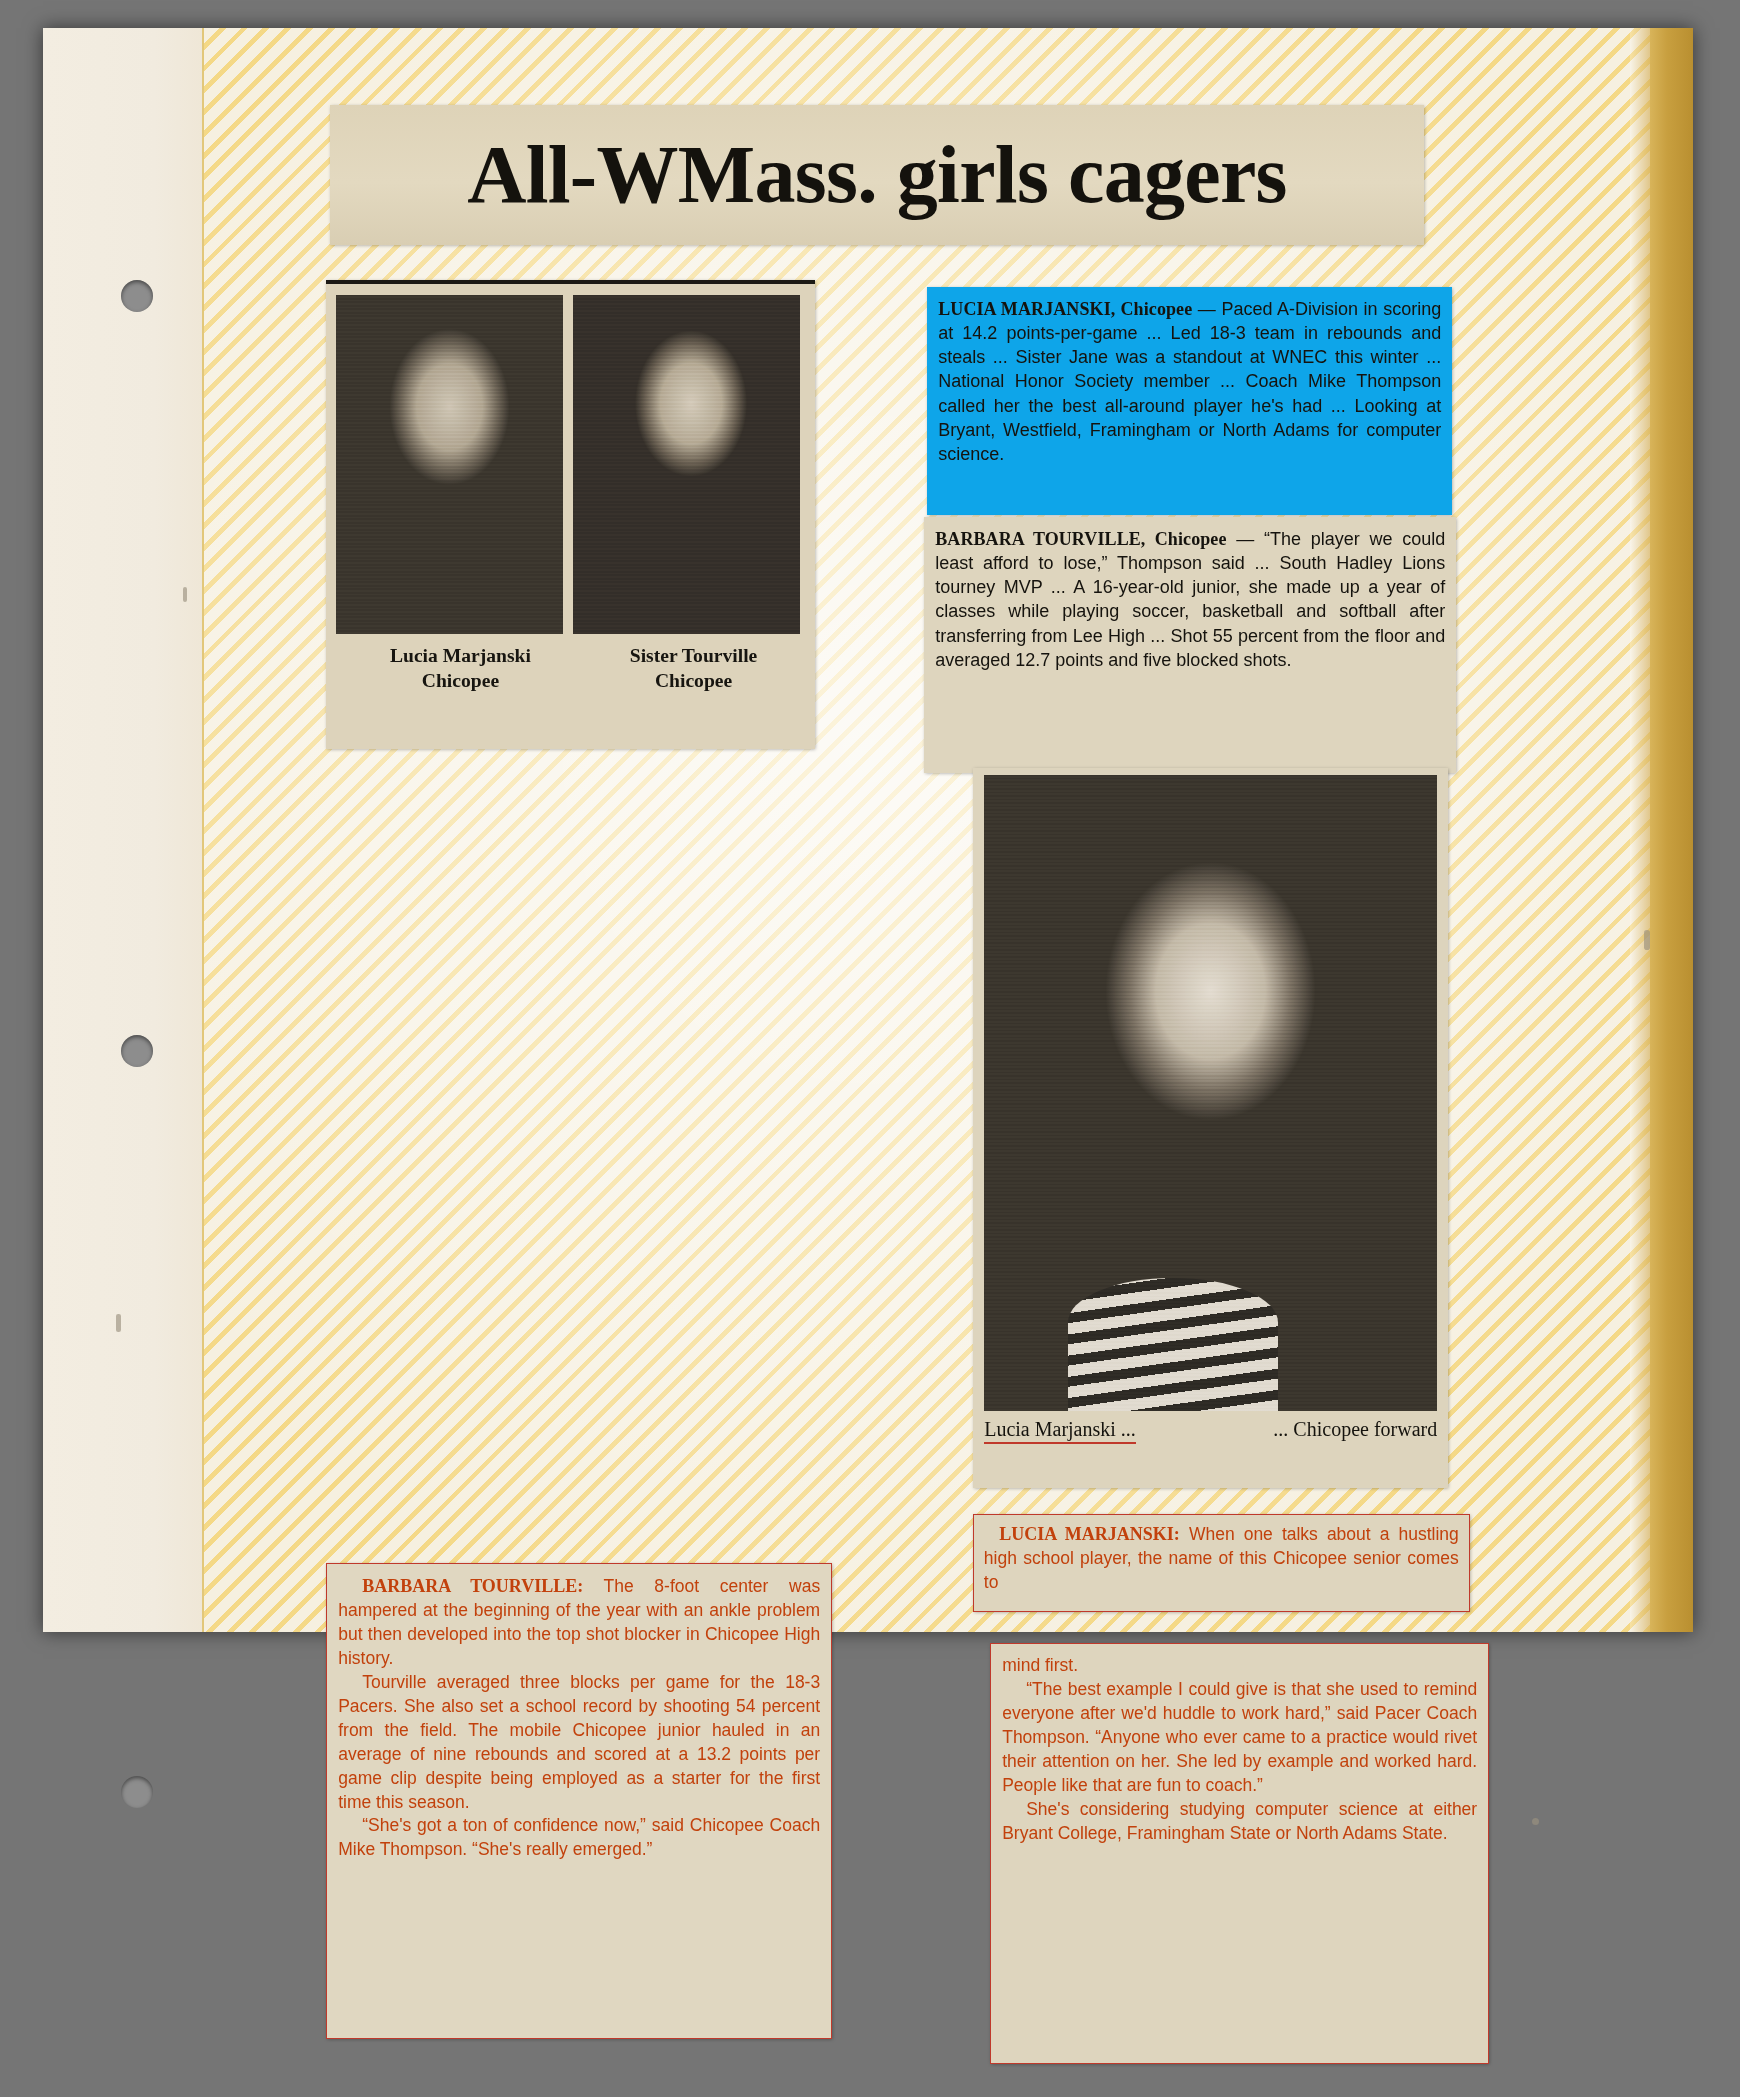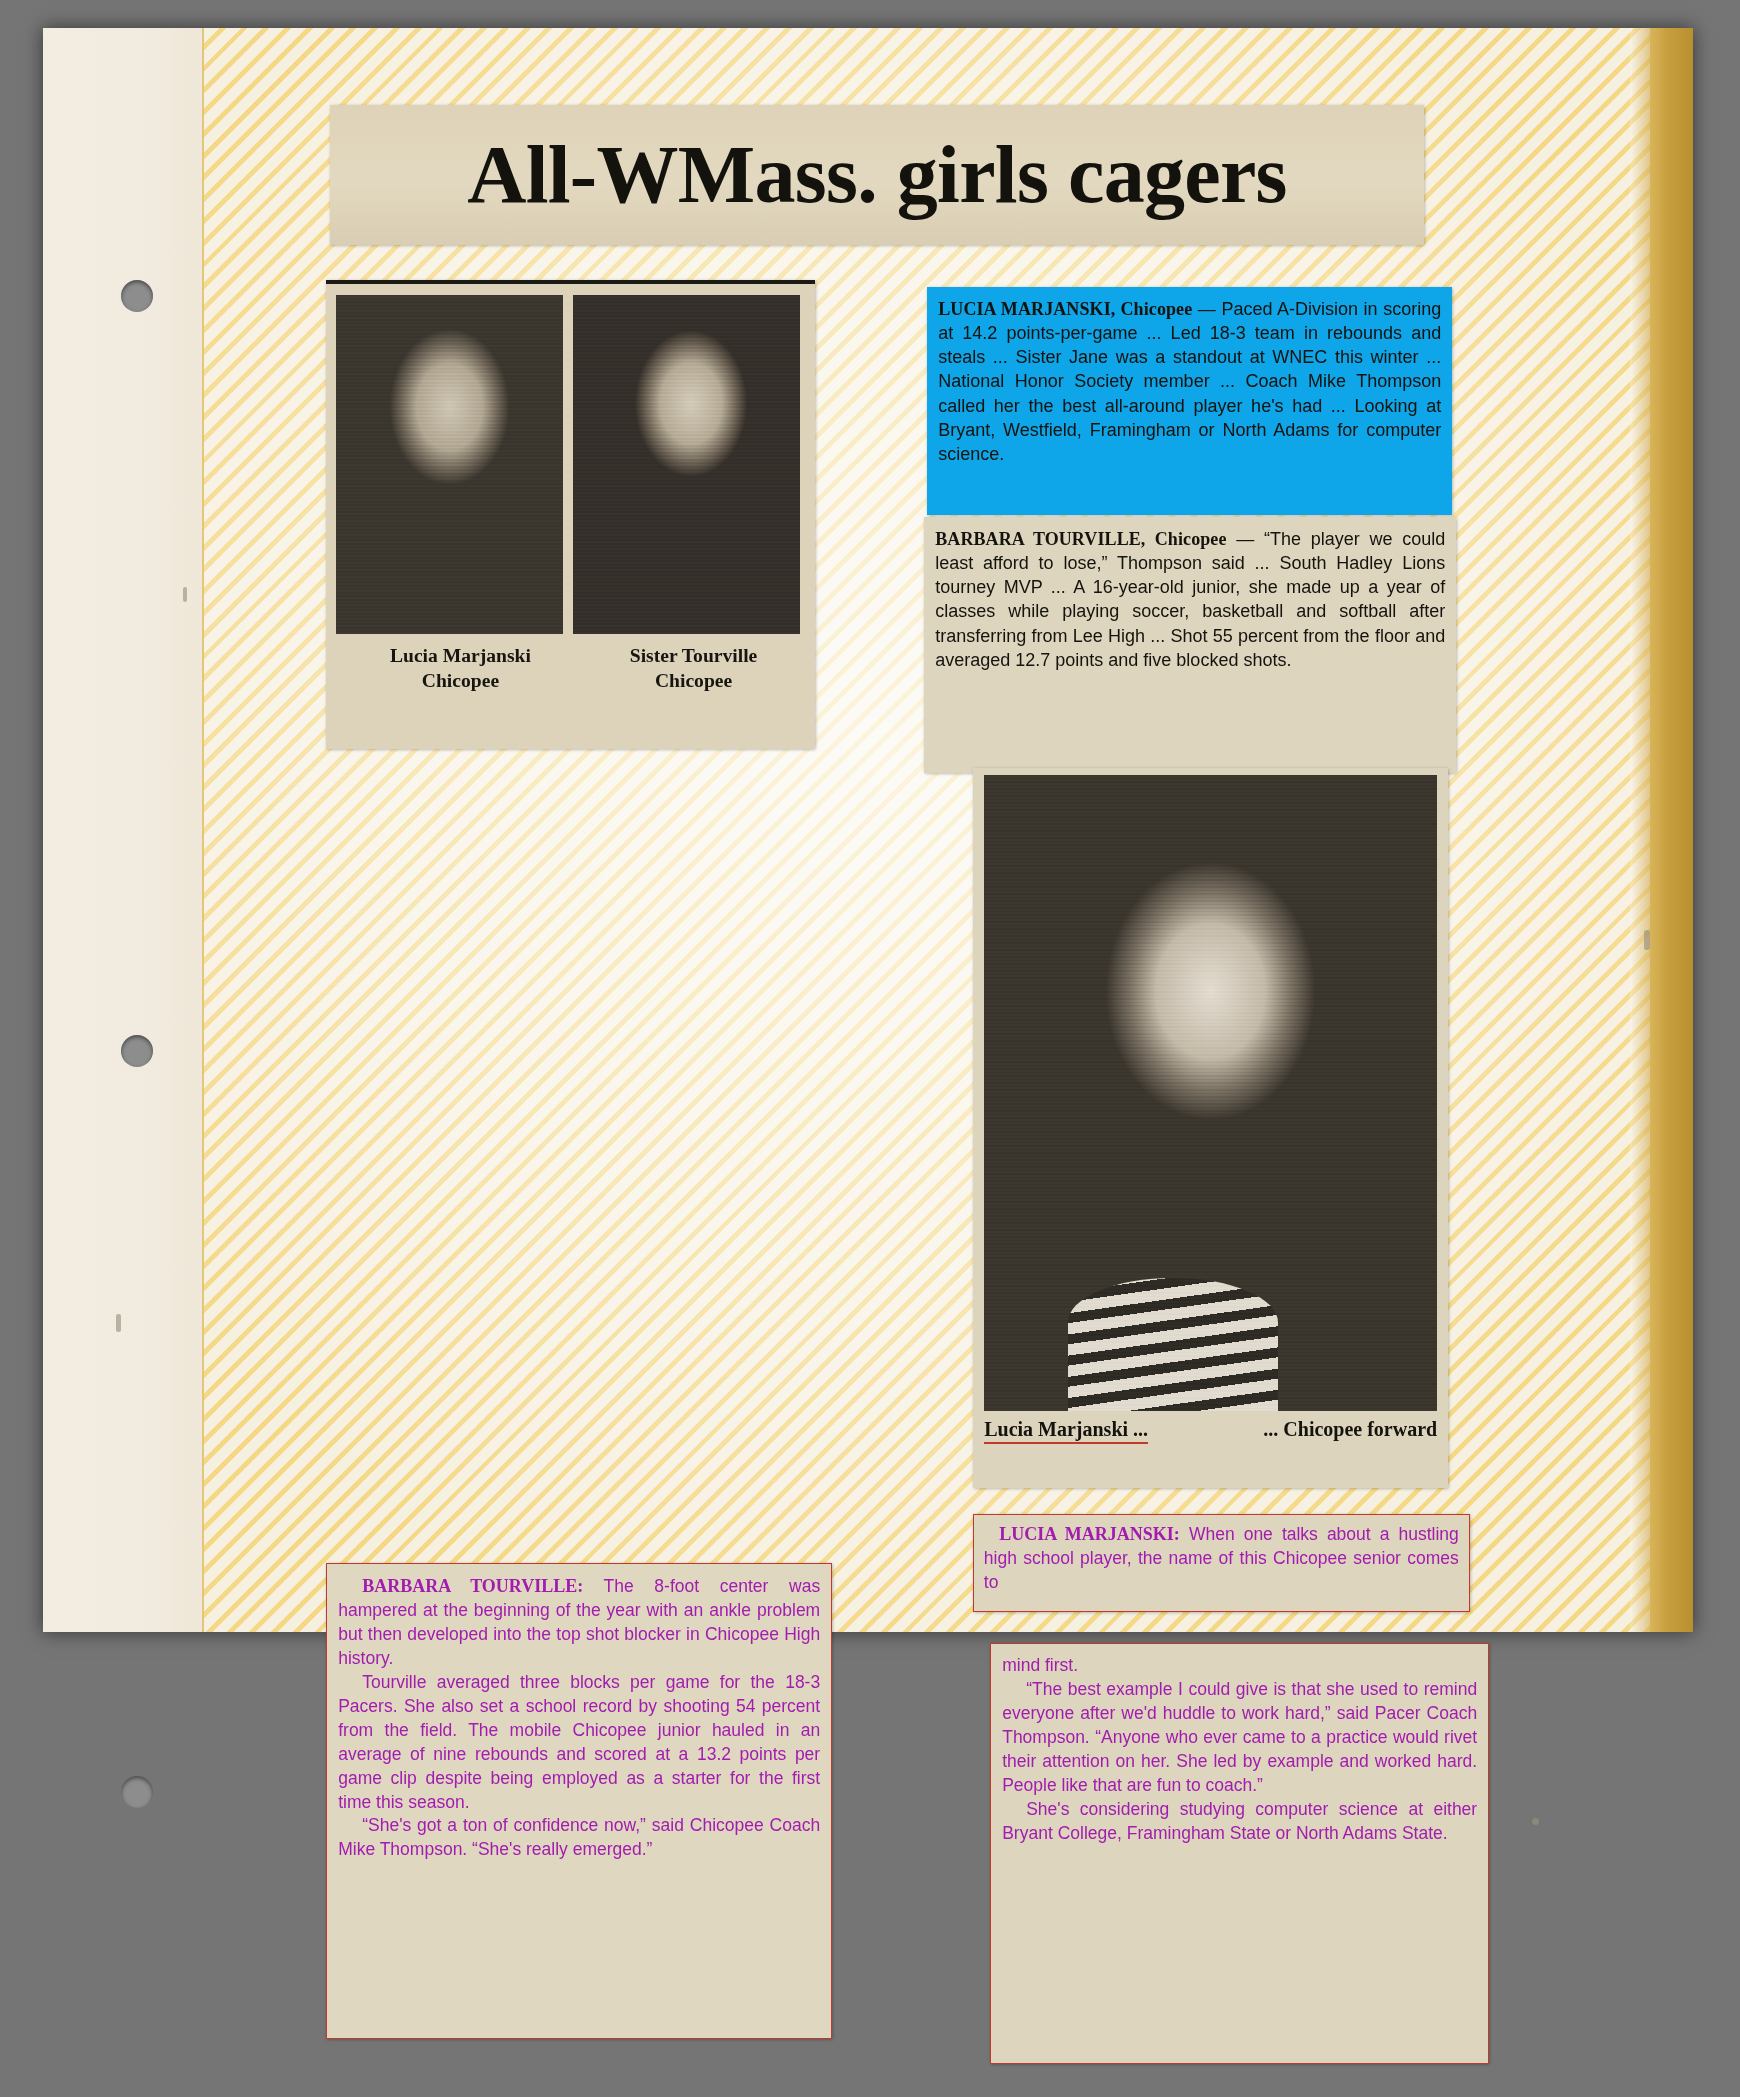--- a/index.html
+++ b/index.html
@@ -246,21 +246,21 @@
     border-top-left-radius: 60% 40%;
     border-top-right-radius: 60% 40%;
     opacity: .92;
   }
   #big-photo-clip .bigcap {
     position: absolute;
     left: 11.2px;
     top: 650px;
     width: 453px;
     font-family: "Liberation Serif", serif;
-    font-weight: bold;
+    font-weight: normal;
     font-size: 20px;
     color: #15130e;
     display: flex;
     justify-content: space-between;
     align-items: baseline;
   }
   .bigcap .left {
     border-bottom: 2.1px solid #c0392b;
     padding-bottom: 1.4px;
   }
@@ -294,21 +294,21 @@
     padding: 9.8px 11.2px;
     background: #e0d7c1;
     border: 1.4px solid #c0392b;
   }
 
   .story {
     font-family: "Liberation Sans", sans-serif;
     font-size: 17.5px;
     line-height: 1.37;
     text-align: justify;
-    color: #a21caf;
+    color: #c2410c;
   }
   .story p { margin: 0; text-indent: 24px; }
   .story p.first { text-indent: 24px; }
   .story b {
     font-family: "Liberation Serif", serif;
     font-weight: bold;
     font-size: 18px;
   }
 
   

